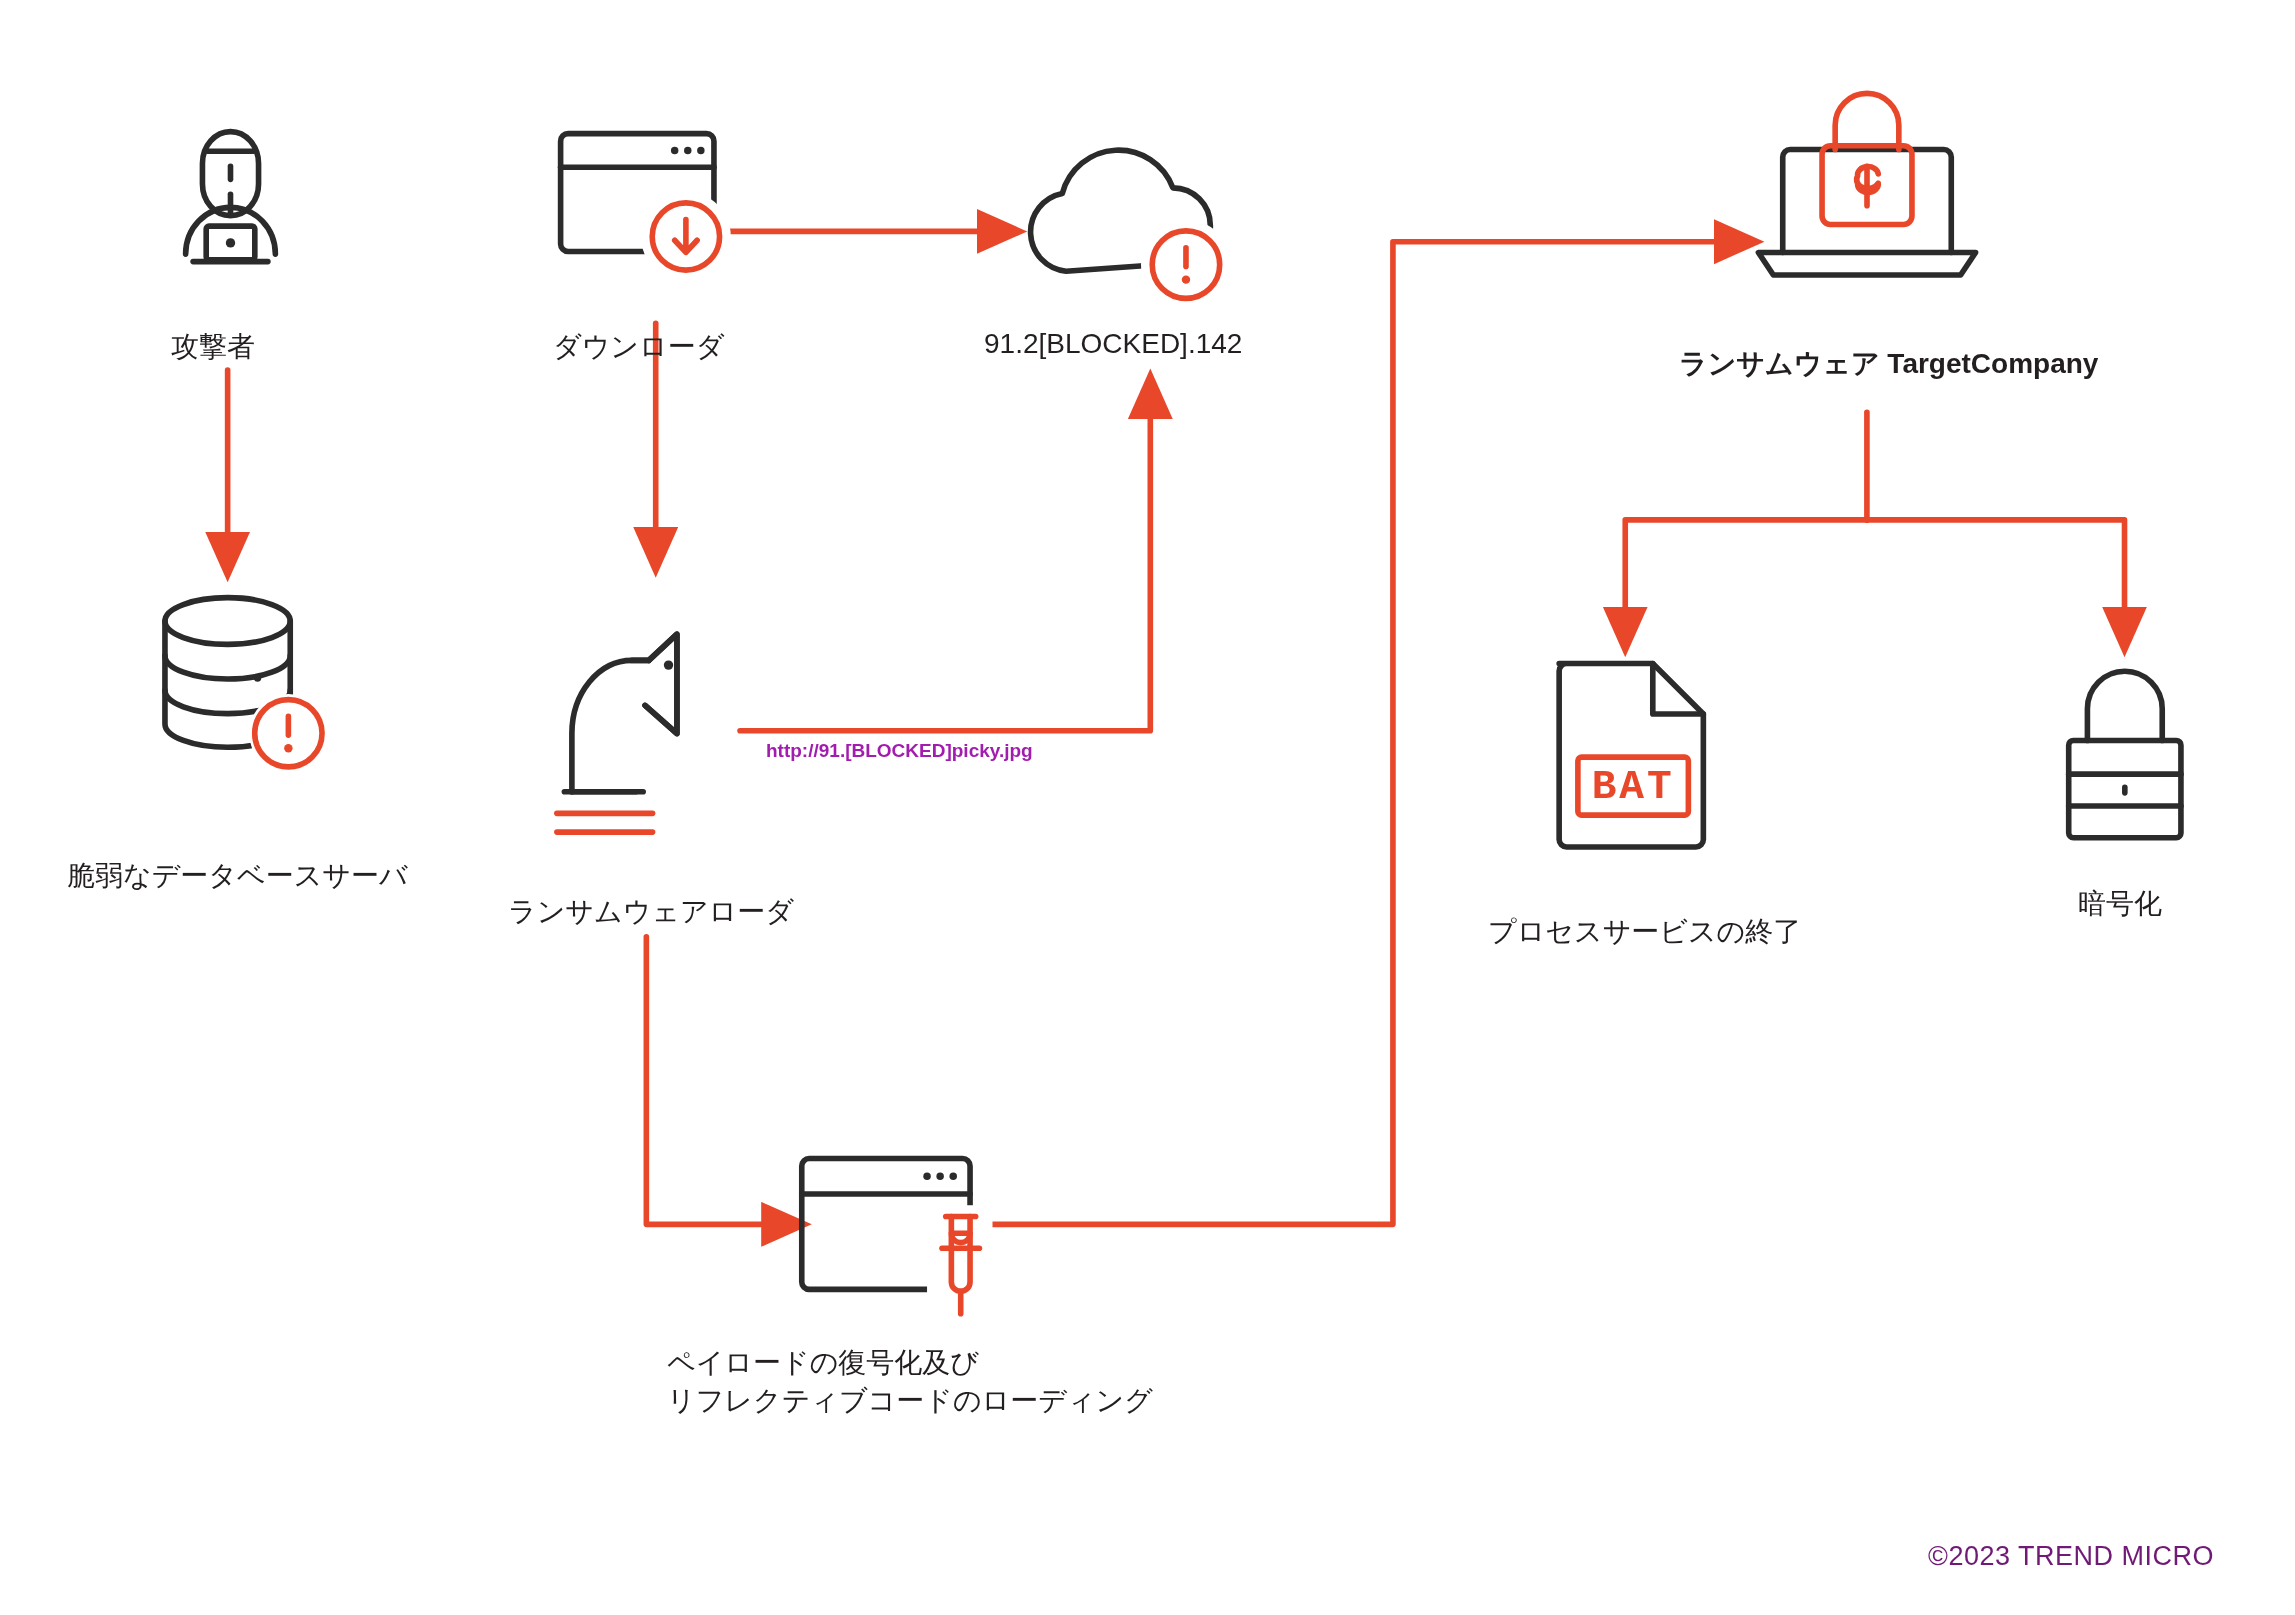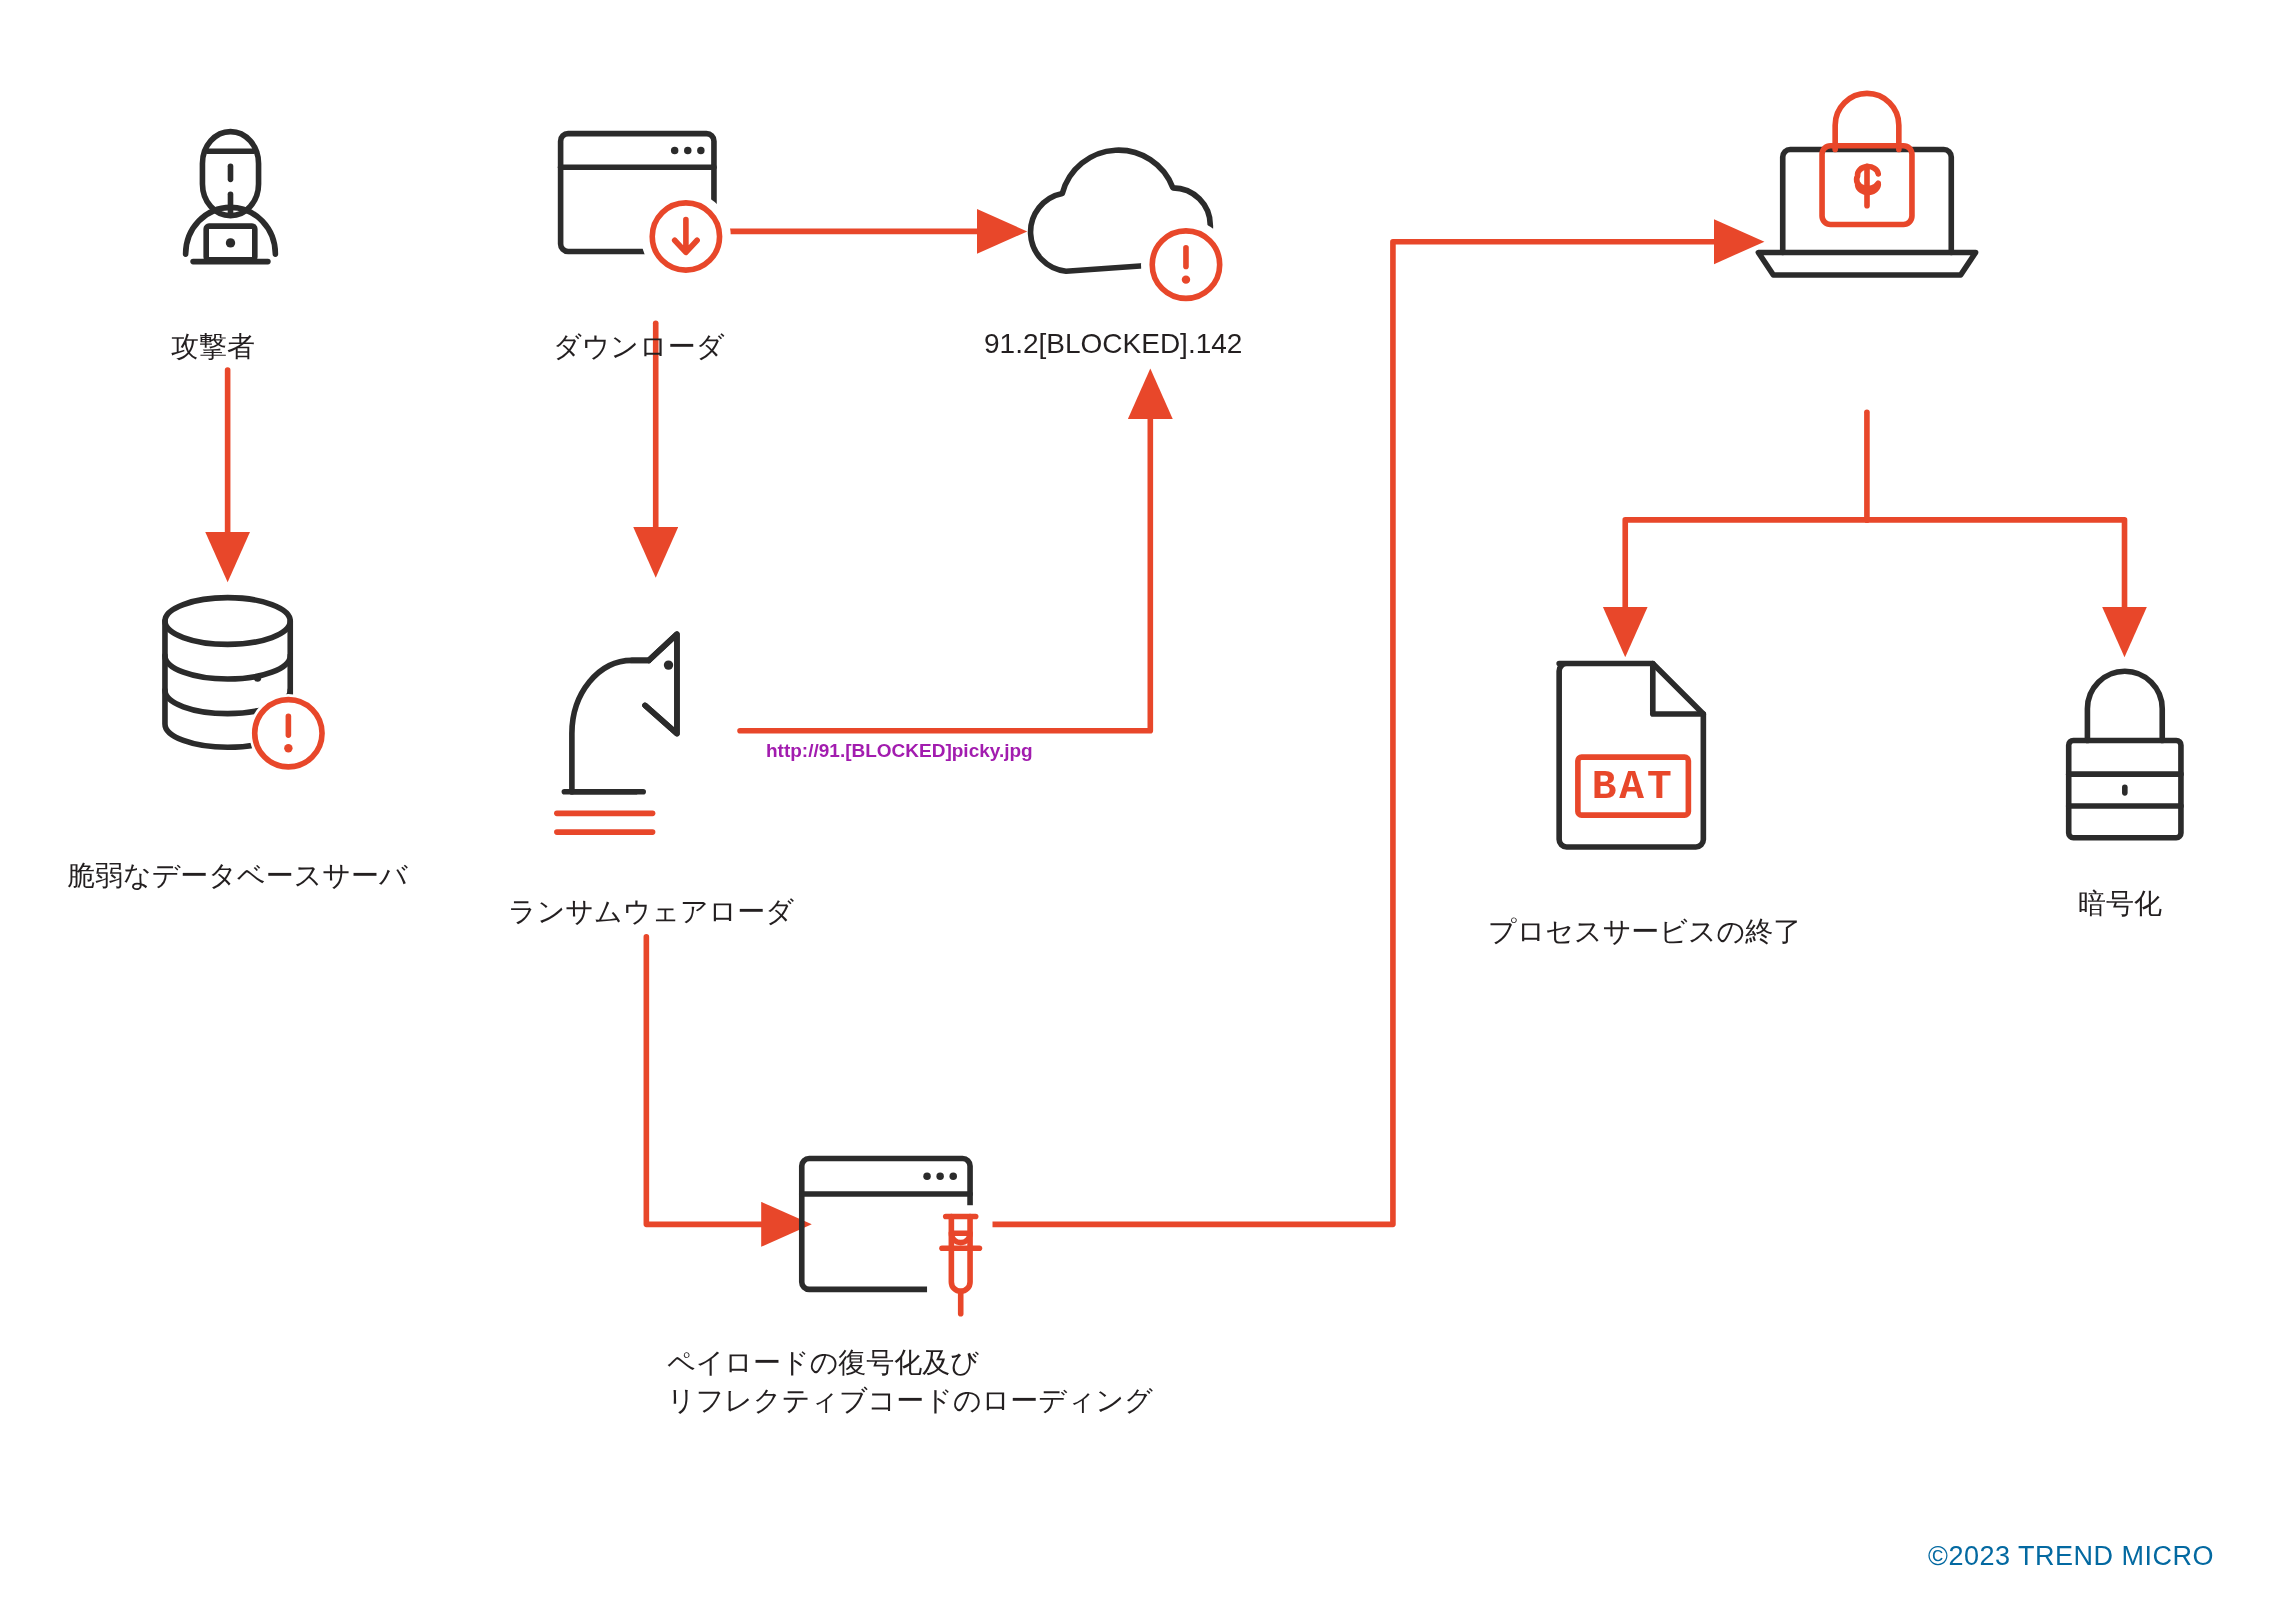--- a/index.html
+++ b/index.html
@@ -34,21 +34,21 @@
   }
   .url-label {
     position: absolute;
     color: #a21caf;
     font-size: 19px;
     white-space: pre;
     font-weight: bold;
   }
   .copyright {
     position: absolute;
-    color: #0369a1;
+    color: #701a75;
     font-size: 27px;
     letter-spacing: 0.5px;
     white-space: pre;
   }
   svg { display: block; overflow: visible; }
   .dk { stroke: #2b2b2b; fill: none; stroke-width: 6; stroke-linecap: round; stroke-linejoin: round; }
   .rd { stroke: #e8472a; fill: none; stroke-width: 6; stroke-linecap: round; stroke-linejoin: round; }
   .rd-fill { fill: #e8472a; }
   .dk-fill { fill: #2b2b2b; }
   #arrows {
@@ -179,20 +179,21 @@
   <div class="node" style="left:1745px; top:84px;">
     <svg width="244" height="206" viewBox="0 0 260 220">
       <path class="dk" d="M40,180 V78 a8,8 0 0 1 8,-8 h164 a8,8 0 0 1 8,8 v102"></path>
       <path class="dk" d="M14,180 h232 l-16,24 H30 z"></path>
       <path class="rd" d="M96,70 V44 a34,34 0 0 1 68,0 v26"></path>
       <rect class="rd" x="82" y="66" width="96" height="84" rx="9"></rect>
       <path class="rd" d="M130,88 v42"></path>
       <path class="rd" d="M142,96 a10,8 0 0 0 -22,2 a10,8 0 0 0 22,8 a10,8 0 0 1 -22,2"></path>
     </svg>
   </div>
+  <div class="label bold" style="left:1679px; top:345px;">ランサムウェア TargetCompany</div>
 
   <div class="node" style="left:1546px; top:656px;">
     <svg width="178" height="206" viewBox="0 0 190 220">
       <path class="dk" d="M14,8 h100 l54,54 v134 a8,8 0 0 1 -8,8 H22 a8,8 0 0 1 -8,-8 V16 a8,8 0 0 1 8,-8 z"></path>
       <path class="dk" d="M114,8 v54 h54"></path>
       <rect class="rd" x="34" y="108" width="118" height="62" rx="4"></rect>
       <text x="93" y="152" font-family="'Liberation Mono', monospace" font-size="44" font-weight="bold" fill="#e8472a" text-anchor="middle" letter-spacing="3">BAT</text>
     </svg>
   </div>
   <div class="label" style="left:1488px; top:913px;">プロセスサービスの終了</div>

